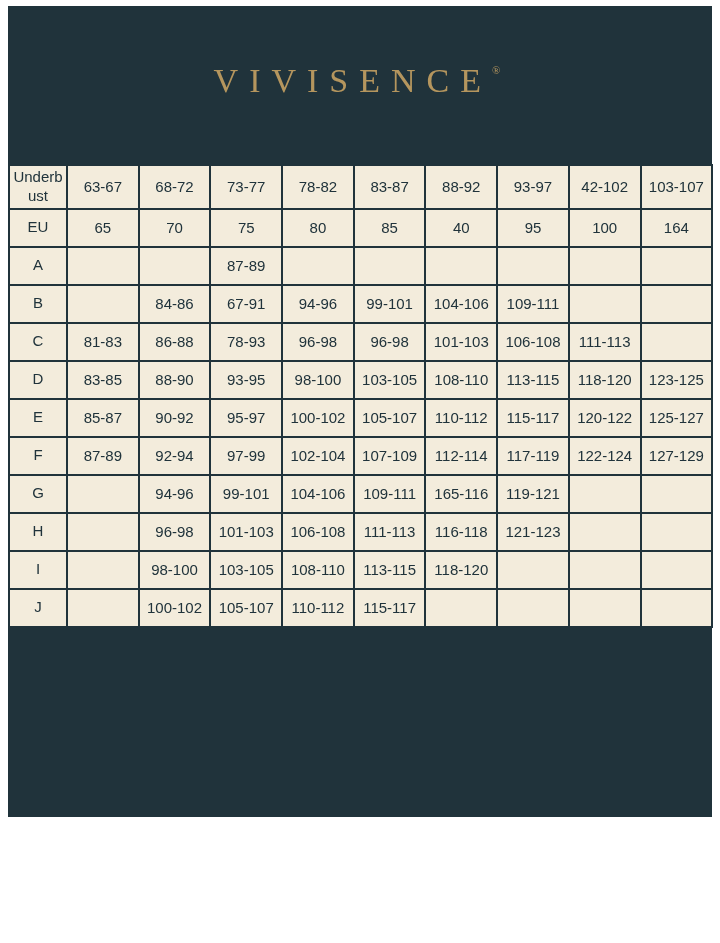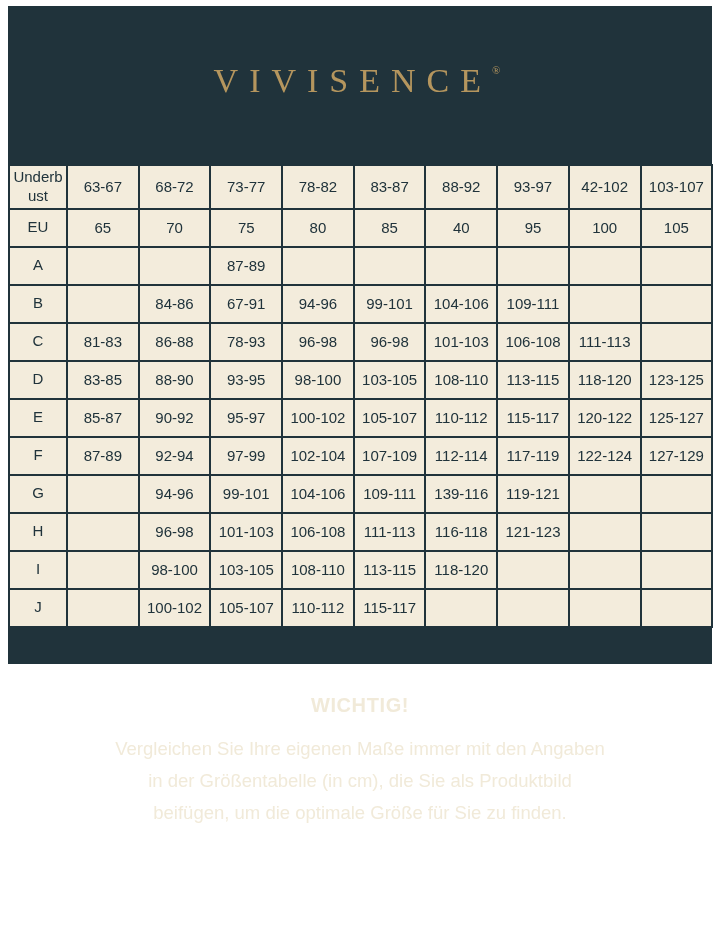--- a/index.html
+++ b/index.html
@@ -13,21 +13,21 @@
     width: 720px;
     height: 943px;
     background: #ffffff;
     overflow: hidden;
   }
   .panel {
     position: absolute;
     left: 8px;
     top: 6px;
     width: 704px;
-    height: 658px;
+    height: 811px;
     background: #20333b;
   }
   .logo-wrap {
     padding-top: 56px;
     text-align: center;
   }
   .logo {
     display: inline-block;
     font-family: "Liberation Serif", serif;
     font-size: 34px;
@@ -122,21 +122,21 @@
           <tr>
             <td class="first-col">EU</td>
             <td>65</td>
             <td>70</td>
             <td>75</td>
             <td>80</td>
             <td>85</td>
             <td>40</td>
             <td>95</td>
             <td>100</td>
-            <td>105</td>
+            <td>164</td>
           </tr>
           <tr>
             <td class="first-col">A</td>
             <td></td>
             <td></td>
             <td>87-89</td>
             <td></td>
             <td></td>
             <td></td>
             <td></td>
@@ -203,21 +203,21 @@
             <td>122-124</td>
             <td>127-129</td>
           </tr>
           <tr>
             <td class="first-col">G</td>
             <td></td>
             <td>94-96</td>
             <td>99-101</td>
             <td>104-106</td>
             <td>109-111</td>
-            <td>139-116</td>
+            <td>165-116</td>
             <td>119-121</td>
             <td></td>
             <td></td>
           </tr>
           <tr>
             <td class="first-col">H</td>
             <td></td>
             <td>96-98</td>
             <td>101-103</td>
             <td>106-108</td>
@@ -247,19 +247,15 @@
             <td>110-112</td>
             <td>115-117</td>
             <td></td>
             <td></td>
             <td></td>
             <td></td>
           </tr>
         </tbody>
     </table>
 
-    <div class="footer">
-      <div class="footer-title">WICHTIG!</div>
-      <div class="footer-body">Vergleichen Sie Ihre eigenen Maße immer mit den Angaben in der Größentabelle (in cm), die Sie als Produktbild beifügen, um die optimale Größe für Sie zu finden.</div>
-    </div>
 
   </div>
 </div>
 
 </body></html>

